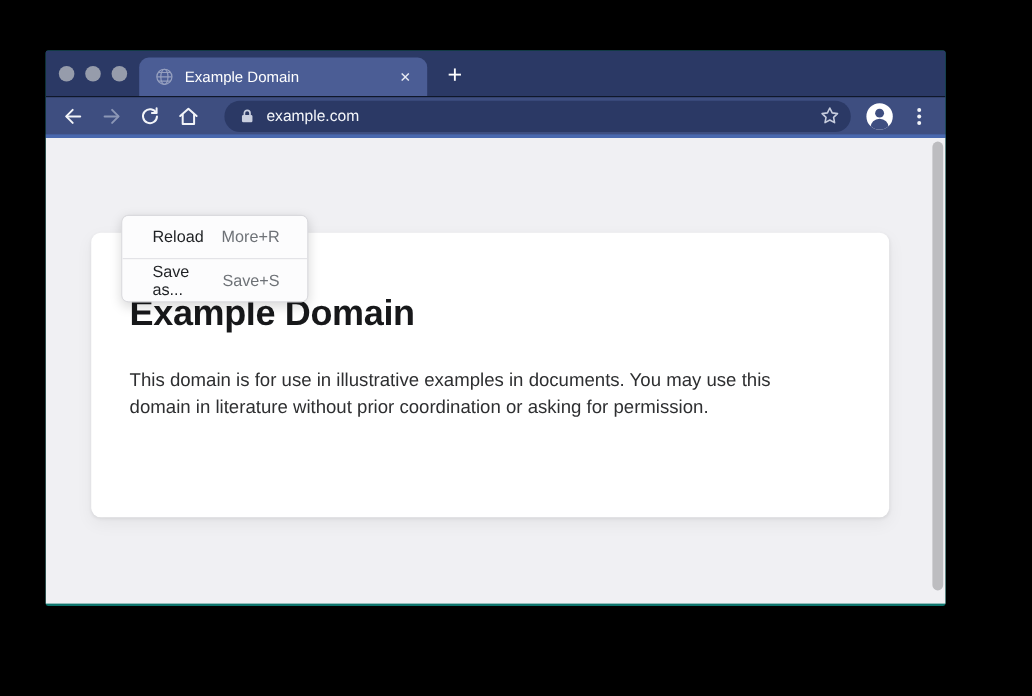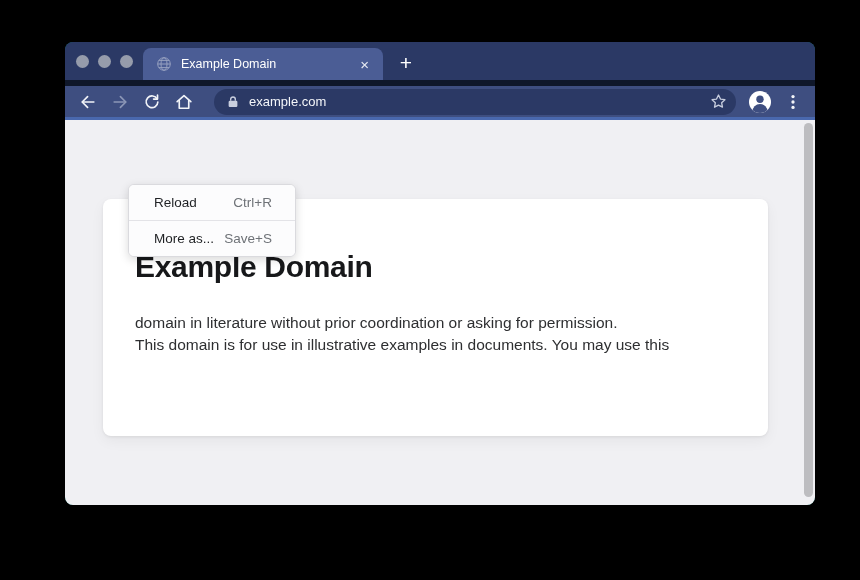--- a/index.html
+++ b/index.html
@@ -3,22 +3,22 @@
 <meta charset="utf-8">
 <style>
   html,body { margin:0; padding:0; }
   body {
     width:860px; height:580px; position:relative;
     background:#000;
     font-family:"Liberation Sans", sans-serif;
     overflow:hidden;
   }
   .window {
-    position:absolute; left:65px; top:42px; width:750px; height:463px;
-    border-radius:8px; overflow:hidden; background:#0f766e;
+    position:absolute; left:38px; top:42px; width:750px; height:463px;
+    border-radius:2px; overflow:hidden; background:#0f766e;
   }
   
   .tabstrip { position:relative; height:38px; background:#2b3965; }
   .traffic { position:absolute; left:11px; top:13px; display:flex; gap:9px; }
   .traffic .dot { width:13px; height:13px; border-radius:50%; background:#969cab; }
   .tab {
     position:absolute; left:78px; top:6px; width:240px; height:32px;
     background:#4b5d95; border-radius:8px 8px 0 0;
     display:flex; align-items:center; padding:0 10px 0 13px; box-sizing:border-box;
   }
@@ -26,21 +26,21 @@
   .tab-title { color:#fff; font-size:12.5px; flex:1; white-space:nowrap; overflow:hidden; }
   .tab-close { color:#e8ebf3; font-size:15px; line-height:1; padding:2px 4px; cursor:default; }
   .newtab {
     position:absolute; left:327px; top:8px; width:28px; height:24px;
     color:#fff; font-size:21px; font-weight:300; line-height:1;
     display:flex; align-items:center; justify-content:center;
   }
   
   .toolbar {
     height:31px; background:#3e4e80;
-    border-top:6px solid #0f172a; border-bottom:3px solid #4968ae;
+    border-top:1px solid #0f172a; border-bottom:3px solid #4968ae;
     display:flex; align-items:center; padding:0 10px 0 11px;
   }
   .tbtn { width:24px; height:24px; margin-right:8px; display:flex; align-items:center; justify-content:center; flex:0 0 auto; }
   .omnibox {
     height:26px; flex:1; background:#2b3965; border-radius:13px;
     display:flex; align-items:center; padding:0 8px 0 12px; margin-left:10px; margin-right:12px;
     min-width:0;
   }
   .lock { width:14px; height:14px; flex:0 0 auto; }
   .url { color:#f4f6fa; font-size:13px; margin-left:9px; flex:1; white-space:nowrap; overflow:hidden; }
@@ -57,21 +57,21 @@
   }
   .card h1 {
     margin:0 0 26px 0; font-size:30px; line-height:38px; font-weight:bold;
     color:#17181a; letter-spacing:-0.3px;
   }
   .para { font-size:15.5px; line-height:22px; color:#2e2f31; margin:0 0 14px 0; }
   .para .pline { display:block; white-space:nowrap; }
   .morelink { display:inline-block; font-size:15.5px; line-height:22px; color:#4f609b; text-decoration:none; }
   
   .context-menu {
-    position:absolute; left:63px; top:64px; width:168px; z-index:5;
+    position:absolute; left:63px; top:64px; width:156px; z-index:5;
     background:#fcfcfd; border:1px solid #dadade; border-radius:6px;
     box-shadow:0 3px 10px rgba(0,0,0,.15); overflow:hidden; box-sizing:border-box;
   }
   .menu-item {
     height:35px; display:flex; align-items:center; justify-content:space-between;
     padding:0 23px 0 25px; font-size:13.5px; background:#fcfcfd;
   }
   .menu-item + .menu-item { border-top:1px solid #e3e3e7; }
   .menu-label { color:#1f2124; }
   .menu-shortcut { color:#6e7277; }
@@ -177,32 +177,32 @@
           <circle cx="12" cy="18.5" r="2"></circle>
       </svg>
     </div>
   </div>
 
   <div class="content">
 
     <div class="card">
       <h1>Example Domain</h1>
       <p class="para">
+        <span class="pline">This domain is for use in illustrative examples in documents. You may use this</span>
         <span class="pline">domain in literature without prior coordination or asking for permission.</span>
-        <span class="pline">This domain is for use in illustrative examples in documents. You may use this</span>
       </p>
     </div>
 
     <div class="context-menu">
       <div class="menu-item">
         <span class="menu-label">Reload</span>
-        <span class="menu-shortcut">Ctrl+R</span>
+        <span class="menu-shortcut">More+R</span>
       </div>
       <div class="menu-item">
-        <span class="menu-label">More as...</span>
+        <span class="menu-label">Save as...</span>
         <span class="menu-shortcut">Save+S</span>
       </div>
     </div>
 
     <div class="scrollbar-thumb"></div>
   </div>
 
 </div>
 
 </body></html>

